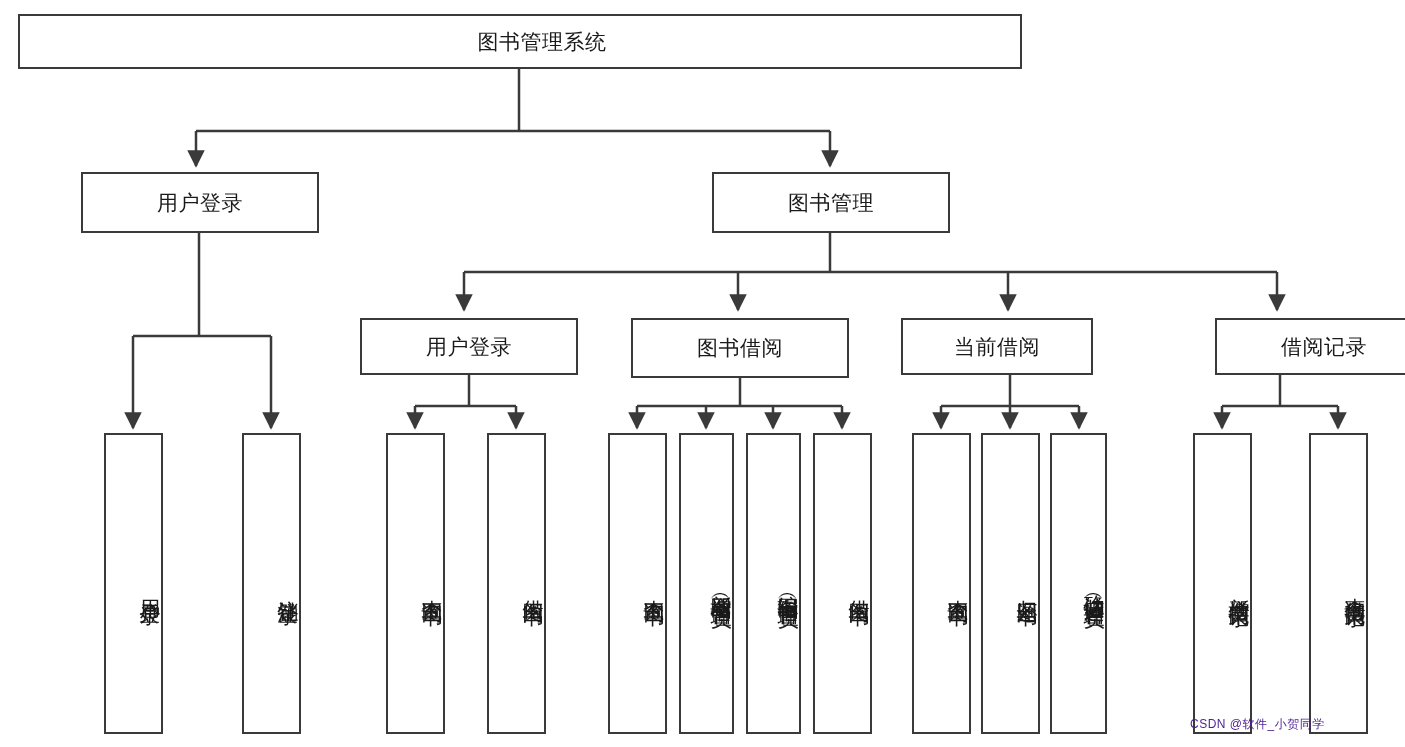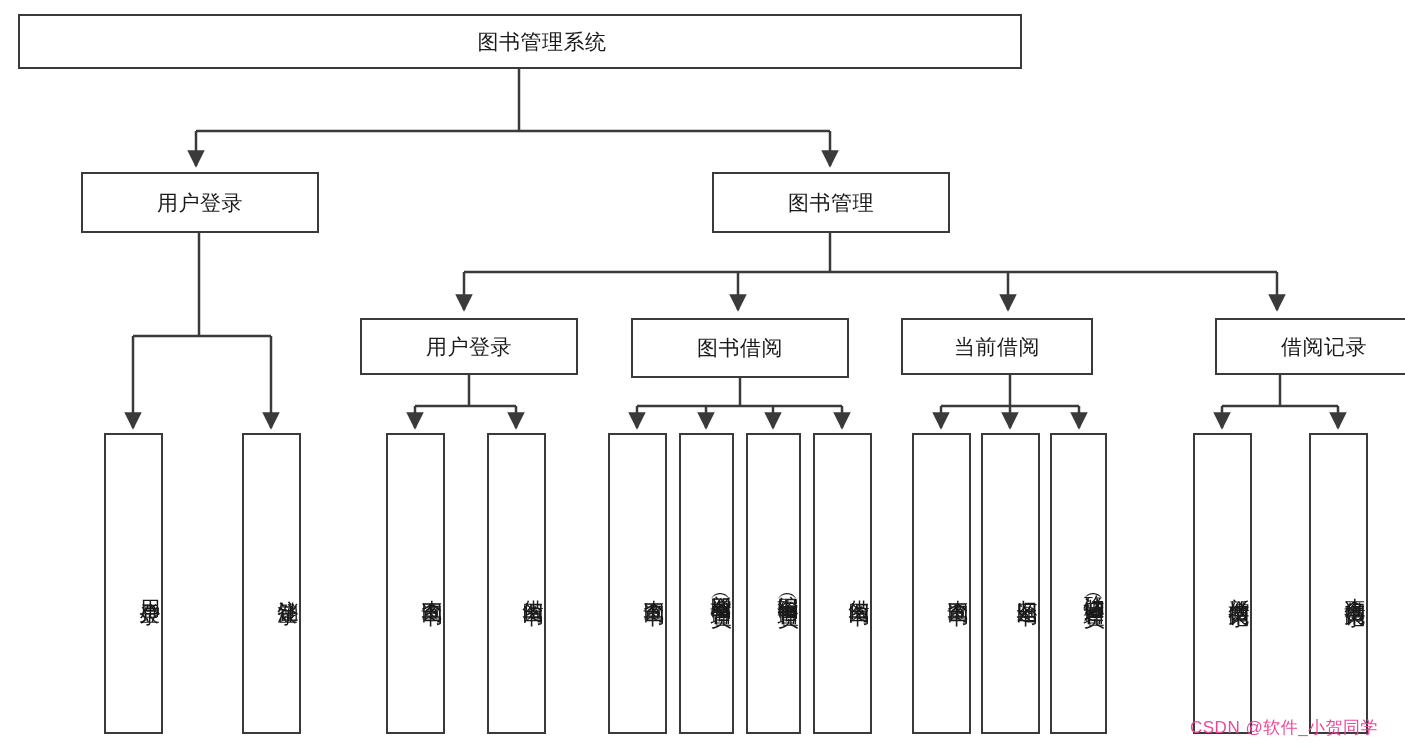--- a/index.html
+++ b/index.html
@@ -49,22 +49,22 @@
     padding-top: 6px;
     align-items: flex-start;
     justify-content: center;
   }
   .node .lbl {
     display: block;
     white-space: nowrap;
   }
   .watermark {
     position: absolute;
-    font-size: 17px;
-    color: #ec4899;
+    font-size: 12px;
+    color: #4c1d95;
     white-space: nowrap;
     letter-spacing: 0.5px;
   }
 </style>
 </head>
 <body>
 
 <div id="canvas">
 
   <svg class="edges" viewBox="0 0 1405 747">

